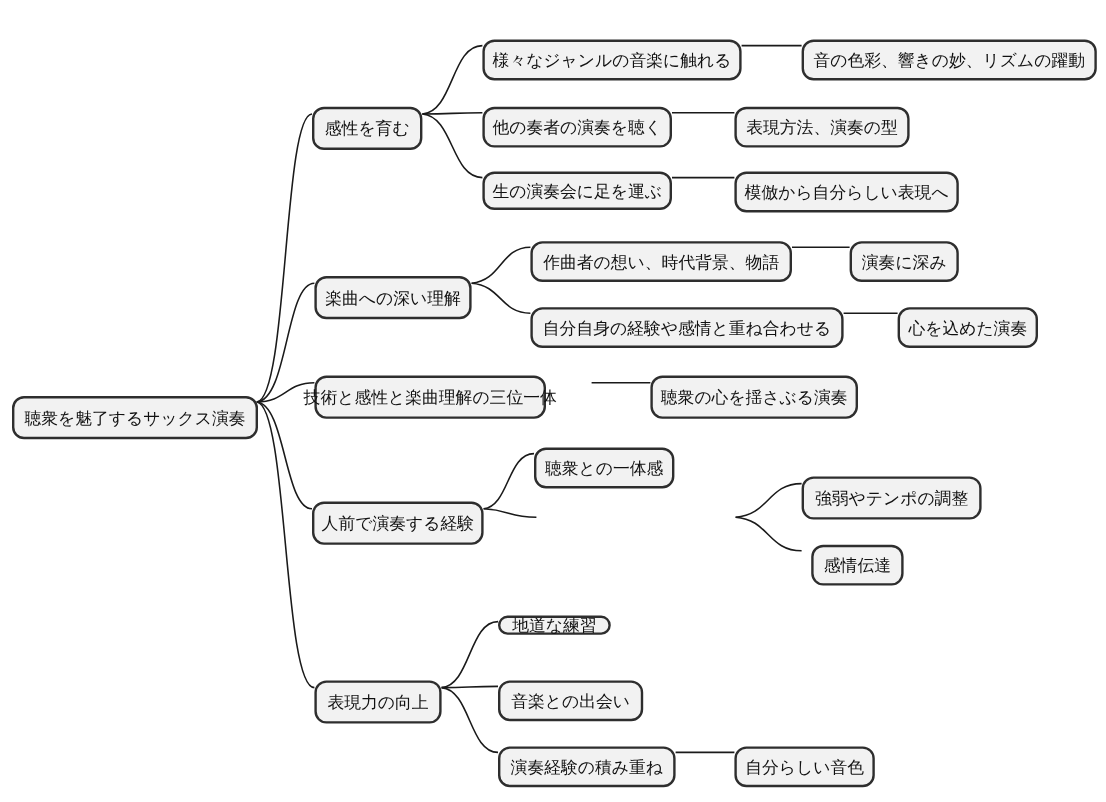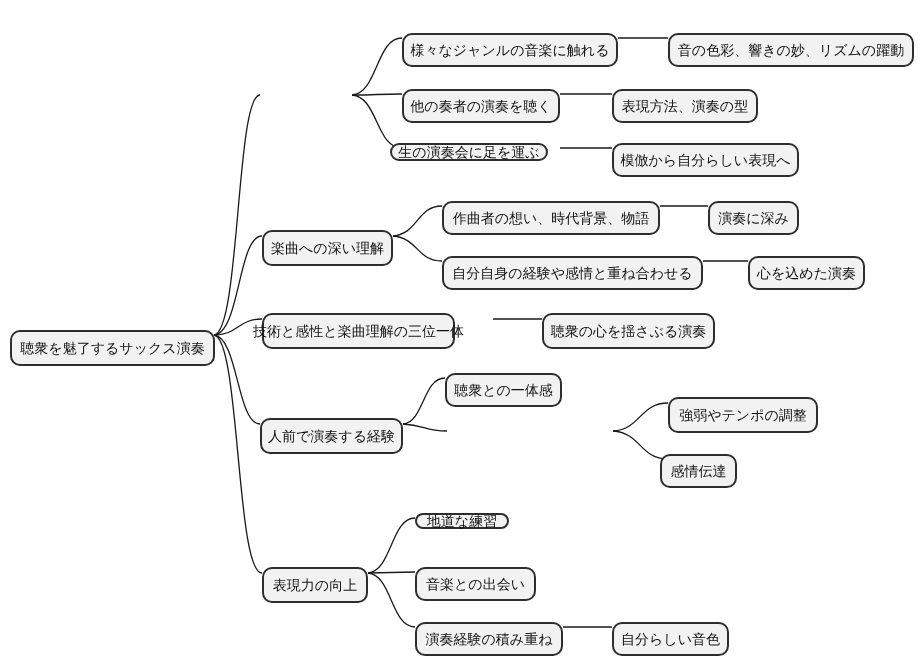--- a/index.html
+++ b/index.html
@@ -76,40 +76,41 @@
     <path d="M613,431 C641,433 640,459 668,459"></path>
 
     <path d="M368,573 C392,571 391,518 415,518"></path>
     <path d="M368,573 C391,573 391,572 415,572"></path>
     <path d="M368,573 C392,575 391,627 415,627"></path>
     <path d="M563,627 L612,627"></path>
   </svg>
 
   <div class="node" style="left:10px;top:318px;width:205px;height:36px">聴衆を魅了するサックス演奏</div>
 
+  <div class="node" style="left:260px;top:77px;width:92px;height:36px">感性を育む</div>
   <div class="node" style="left:402px;top:21px;width:216px;height:34px">様々なジャンルの音楽に触れる</div>
   <div class="node" style="left:668px;top:21px;width:246px;height:34px">音の色彩、響きの妙、リズムの躍動</div>
   <div class="node" style="left:402px;top:77px;width:158px;height:34px">他の奏者の演奏を聴く</div>
   <div class="node" style="left:612px;top:77px;width:146px;height:34px">表現方法、演奏の型</div>
-  <div class="node" style="left:390px;top:131px;width:158px;height:18px">生の演奏会に足を運ぶ</div>
+  <div class="node" style="left:402px;top:131px;width:158px;height:32px">生の演奏会に足を運ぶ</div>
   <div class="node" style="left:612px;top:131px;width:187px;height:34px">模倣から自分らしい表現へ</div>
 
   <div class="node" style="left:442px;top:189px;width:218px;height:34px">作曲者の想い、時代背景、物語</div>
   <div class="node" style="left:262px;top:218px;width:131px;height:36px">楽曲への深い理解</div>
   <div class="node" style="left:708px;top:189px;width:91px;height:34px">演奏に深み</div>
   <div class="node" style="left:442px;top:244px;width:261px;height:34px">自分自身の経験や感情と重ね合わせる</div>
   <div class="node" style="left:748px;top:244px;width:117px;height:34px">心を込めた演奏</div>
 
   <div class="node" style="left:262px;top:301px;width:193px;height:36px">技術と感性と楽曲理解の三位一体</div>
   <div class="node" style="left:542px;top:301px;width:173px;height:36px">聴衆の心を揺さぶる演奏</div>
 
   <div class="node" style="left:260px;top:406px;width:143px;height:36px">人前で演奏する経験</div>
   <div class="node" style="left:445px;top:361px;width:117px;height:34px">聴衆との一体感</div>
   <div class="node" style="left:668px;top:385px;width:150px;height:36px">強弱やテンポの調整</div>
-  <div class="node" style="left:660px;top:442px;width:77px;height:34px">感情伝達</div>
+  <div class="node" style="left:676px;top:442px;width:77px;height:34px">感情伝達</div>
 
   <div class="node" style="left:262px;top:555px;width:106px;height:36px">表現力の向上</div>
   <div class="node" style="left:415px;top:501px;width:94px;height:16px">地道な練習</div>
   <div class="node" style="left:415px;top:555px;width:121px;height:34px">音楽との出会い</div>
   <div class="node" style="left:415px;top:610px;width:148px;height:34px">演奏経験の積み重ね</div>
   <div class="node" style="left:612px;top:610px;width:117px;height:34px">自分らしい音色</div>
 
 </div>
 
 </body></html>

